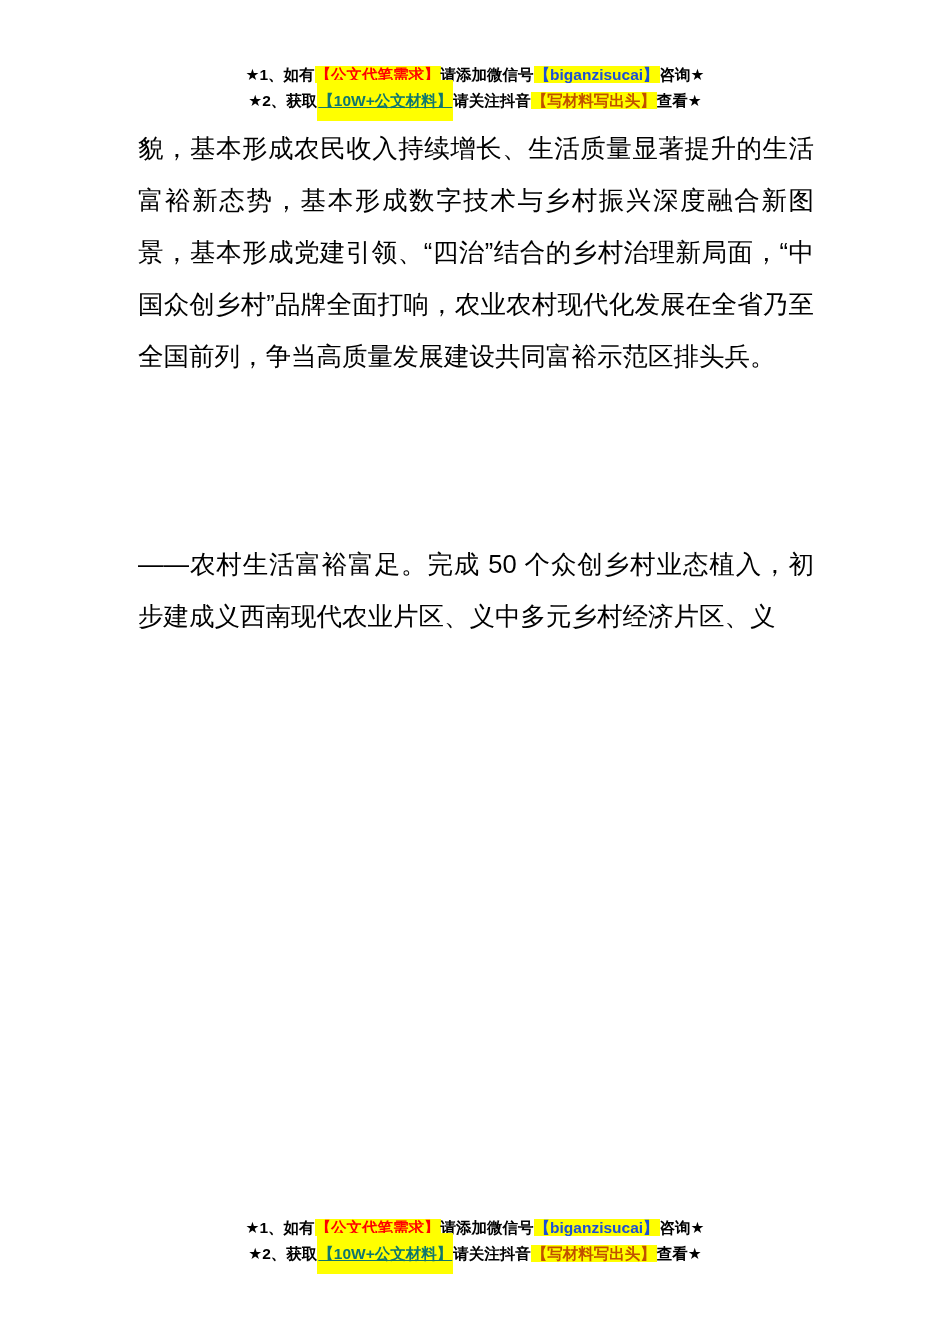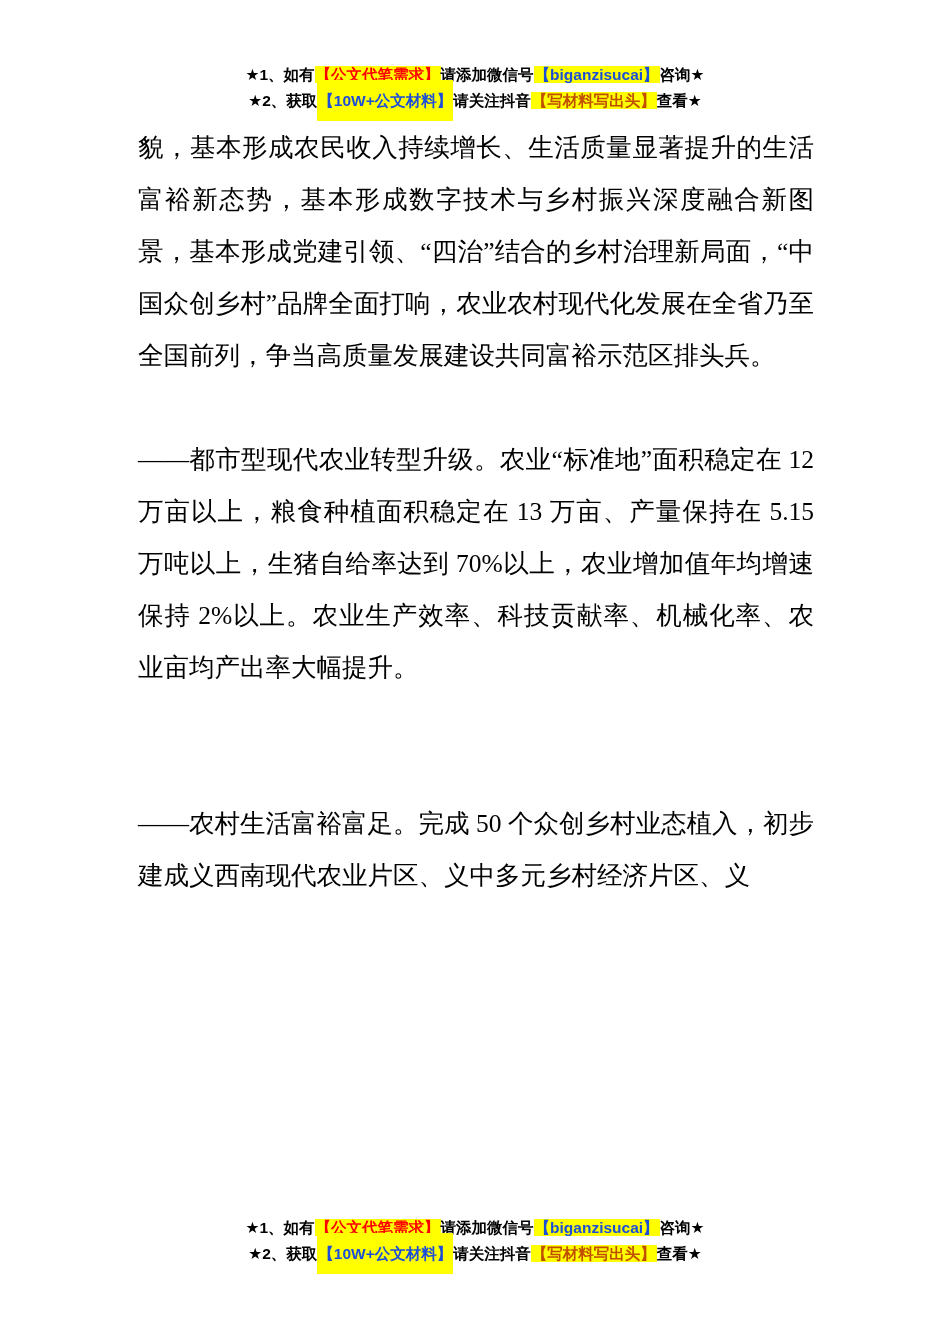--- a/index.html
+++ b/index.html
@@ -31,22 +31,23 @@
   .banner-top { top: 62px; }
   .banner-bottom { top: 1215px; }
   .banner .row { display: block; }
   .hl-yellow {
     background: #ffff00;
     color: #ff0000;
     padding: 0 1px;
   }
   .hl-orange-red {
     background: #ffff00;
-    color: #1d4ed8;
+    color: #0f766e;
     padding: 12px 1px;
+    text-decoration: underline;
   }
   .hl-blue {
     background: #ffff00;
     color: #1b4fd8;
     padding: 0 1px;
     text-align: right;
   }
   .hl-brown {
     background: #ffff00;
     color: #c05000;
@@ -62,21 +63,20 @@
     width: 676px;
     font-size: 25.5px;
     line-height: 52px;
     color: #000000;
     text-align: justify;
     text-justify: inter-ideograph;
   }
   .doc-body p {
     margin: 0 0 0 0;
     text-indent: 0;
-    font-family: Liberation Serif, serif;
   }
   .para-spacer {
     height: 52px;
   }
   .indent {
     text-indent: 44px;
   }
 </style>
 </head>
 <body>
@@ -84,21 +84,20 @@
 <div class="page">
 
   <div class="banner banner-top">
     <span class="row"><span>★1、如有</span><span class="hl-yellow">【公文代笔需求】</span><span>请添加微信号</span><span class="hl-blue">【biganzisucai】</span><span>咨询★</span></span>
     <span class="row"><span>★2、获取</span><span class="hl-orange-red">【10W+公文材料】</span><span>请关注抖音</span><span class="hl-brown">【写材料写出头】</span><span>查看★</span></span>
   </div>
 
   <div class="doc-body">
     <p>貌，基本形成农民收入持续增长、生活质量显著提升的生活富裕新态势，基本形成数字技术与乡村振兴深度融合新图景，基本形成党建引领、“四治”结合的乡村治理新局面，“中国众创乡村”品牌全面打响，农业农村现代化发展在全省乃至全国前列，争当高质量发展建设共同富裕示范区排头兵。</p>
     <div class="para-spacer"></div>
-    <p class="indent">——都市型现代农业转型升级。农业“标准地”面积稳定在 12 万亩以上，粮食种植面积稳定在 13 万亩、产量保持在 5.15 万吨以上，生猪自给率达到 70%以上，农业增加值年均增速保持 2%以上。农业生产效率、科技贡献率、机械化率、农业亩均产出率大幅提升。</p>
     <div class="para-spacer"></div>
     <div class="para-spacer"></div>
     <p class="indent">——农村生活富裕富足。完成 50 个众创乡村业态植入，初步建成义西南现代农业片区、义中多元乡村经济片区、义</p>
   </div>
 
   <div class="banner banner-bottom">
     <span class="row"><span>★1、如有</span><span class="hl-yellow">【公文代笔需求】</span><span>请添加微信号</span><span class="hl-blue">【biganzisucai】</span><span>咨询★</span></span>
     <span class="row"><span>★2、获取</span><span class="hl-orange-red">【10W+公文材料】</span><span>请关注抖音</span><span class="hl-brown">【写材料写出头】</span><span>查看★</span></span>
   </div>
 

